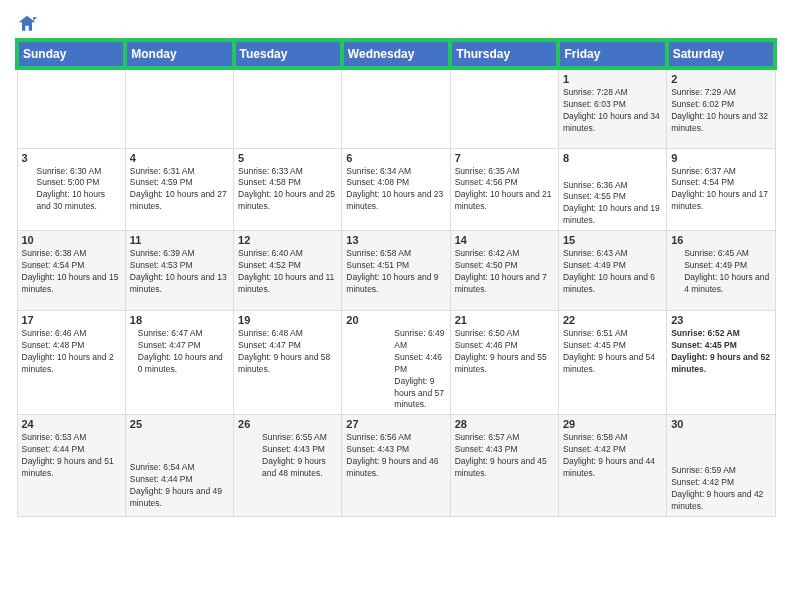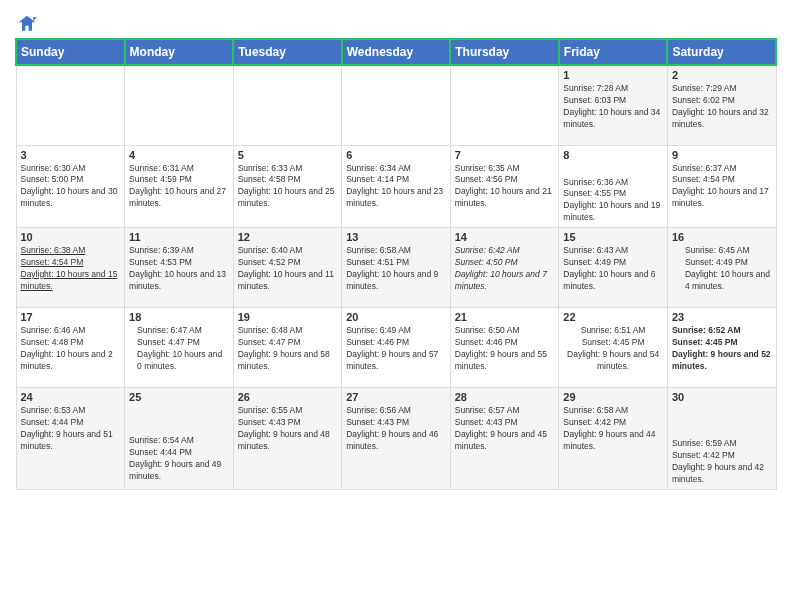--- a/index.html
+++ b/index.html
@@ -60,21 +60,21 @@
       border-collapse: collapse;
       table-layout: fixed;
     }
     thead tr th {
       background-color: #4472C4;
       color: #fff;
       font-size: 12px;
       font-weight: bold;
       padding: 5px 4px;
       text-align: left;
-      border: 2px solid #22c55e;
+      border: 4px solid #22c55e;
     }
     tbody tr td {
       vertical-align: top;
       padding: 3px 4px;
       border: 1px solid #ddd;
       font-size: 9px;
       color: #333;
       height: 80px;
       background: #fff;
     }
@@ -146,40 +146,40 @@
           <td>
             <div class="day-num">2</div>
             <div class="day-info" style="white-space: pre-line;">Sunrise: 7:29 AM
 Sunset: 6:02 PM
 Daylight: 10 hours and 32 minutes.</div>
           </td>
         </tr>
         <tr>
           <td>
             <div class="day-num">3</div>
-            <div class="day-info" style="white-space: pre-line;">Sunrise: 6:30 AM
+            <div class="day-info" style="white-space: pre-line; margin-left: 15px;">Sunrise: 6:30 AM
 Sunset: 5:00 PM
 Daylight: 10 hours and 30 minutes.</div>
           </td>
           <td>
             <div class="day-num">4</div>
             <div class="day-info" style="white-space: pre-line;">Sunrise: 6:31 AM
 Sunset: 4:59 PM
 Daylight: 10 hours and 27 minutes.</div>
           </td>
           <td>
             <div class="day-num">5</div>
             <div class="day-info" style="white-space: pre-line;">Sunrise: 6:33 AM
 Sunset: 4:58 PM
 Daylight: 10 hours and 25 minutes.</div>
           </td>
           <td>
             <div class="day-num">6</div>
             <div class="day-info" style="white-space: pre-line;">Sunrise: 6:34 AM
-Sunset: 4:14 PM
+Sunset: 4:08 PM
 Daylight: 10 hours and 23 minutes.</div>
           </td>
           <td>
             <div class="day-num">7</div>
             <div class="day-info" style="white-space: pre-line;">Sunrise: 6:35 AM
 Sunset: 4:56 PM
 Daylight: 10 hours and 21 minutes.</div>
           </td>
           <td>
             <div class="day-num">8</div>
@@ -190,21 +190,21 @@
           <td>
             <div class="day-num">9</div>
             <div class="day-info" style="white-space: pre-line;">Sunrise: 6:37 AM
 Sunset: 4:54 PM
 Daylight: 10 hours and 17 minutes.</div>
           </td>
         </tr>
         <tr>
           <td>
             <div class="day-num">10</div>
-            <div class="day-info" style="white-space: pre-line; text-decoration: underline;">Sunrise: 6:38 AM
+            <div class="day-info" style="white-space: pre-line;">Sunrise: 6:38 AM
 Sunset: 4:54 PM
 Daylight: 10 hours and 15 minutes.</div>
           </td>
           <td>
             <div class="day-num">11</div>
             <div class="day-info" style="white-space: pre-line;">Sunrise: 6:39 AM
 Sunset: 4:53 PM
 Daylight: 10 hours and 13 minutes.</div>
           </td>
           <td>
@@ -214,21 +214,21 @@
 Daylight: 10 hours and 11 minutes.</div>
           </td>
           <td>
             <div class="day-num">13</div>
             <div class="day-info" style="white-space: pre-line;">Sunrise: 6:58 AM
 Sunset: 4:51 PM
 Daylight: 10 hours and 9 minutes.</div>
           </td>
           <td>
             <div class="day-num">14</div>
-            <div class="day-info" style="white-space: pre-line; font-style: italic;">Sunrise: 6:42 AM
+            <div class="day-info" style="white-space: pre-line;">Sunrise: 6:42 AM
 Sunset: 4:50 PM
 Daylight: 10 hours and 7 minutes.</div>
           </td>
           <td>
             <div class="day-num">15</div>
             <div class="day-info" style="white-space: pre-line;">Sunrise: 6:43 AM
 Sunset: 4:49 PM
 Daylight: 10 hours and 6 minutes.</div>
           </td>
           <td>
@@ -252,33 +252,33 @@
 Daylight: 10 hours and 0 minutes.</div>
           </td>
           <td>
             <div class="day-num">19</div>
             <div class="day-info" style="white-space: pre-line;">Sunrise: 6:48 AM
 Sunset: 4:47 PM
 Daylight: 9 hours and 58 minutes.</div>
           </td>
           <td>
             <div class="day-num">20</div>
-            <div class="day-info" style="white-space: pre-line;">Sunrise: 6:49 AM
+            <div class="day-info" style="white-space: pre-line; margin-left: 48px;">Sunrise: 6:49 AM
 Sunset: 4:46 PM
 Daylight: 9 hours and 57 minutes.</div>
           </td>
           <td>
             <div class="day-num">21</div>
             <div class="day-info" style="white-space: pre-line;">Sunrise: 6:50 AM
 Sunset: 4:46 PM
 Daylight: 9 hours and 55 minutes.</div>
           </td>
           <td>
             <div class="day-num">22</div>
-            <div class="day-info" style="white-space: pre-line; text-align: center;">Sunrise: 6:51 AM
+            <div class="day-info" style="white-space: pre-line;">Sunrise: 6:51 AM
 Sunset: 4:45 PM
 Daylight: 9 hours and 54 minutes.</div>
           </td>
           <td>
             <div class="day-num">23</div>
             <div class="day-info" style="white-space: pre-line; font-weight: bold;">Sunrise: 6:52 AM
 Sunset: 4:45 PM
 Daylight: 9 hours and 52 minutes.</div>
           </td>
         </tr>
@@ -290,21 +290,21 @@
 Daylight: 9 hours and 51 minutes.</div>
           </td>
           <td>
             <div class="day-num">25</div>
             <div class="day-info" style="white-space: pre-line; margin-top: 32px;">Sunrise: 6:54 AM
 Sunset: 4:44 PM
 Daylight: 9 hours and 49 minutes.</div>
           </td>
           <td>
             <div class="day-num">26</div>
-            <div class="day-info" style="white-space: pre-line;">Sunrise: 6:55 AM
+            <div class="day-info" style="white-space: pre-line; margin-left: 24px;">Sunrise: 6:55 AM
 Sunset: 4:43 PM
 Daylight: 9 hours and 48 minutes.</div>
           </td>
           <td>
             <div class="day-num">27</div>
             <div class="day-info" style="white-space: pre-line;">Sunrise: 6:56 AM
 Sunset: 4:43 PM
 Daylight: 9 hours and 46 minutes.</div>
           </td>
           <td>

